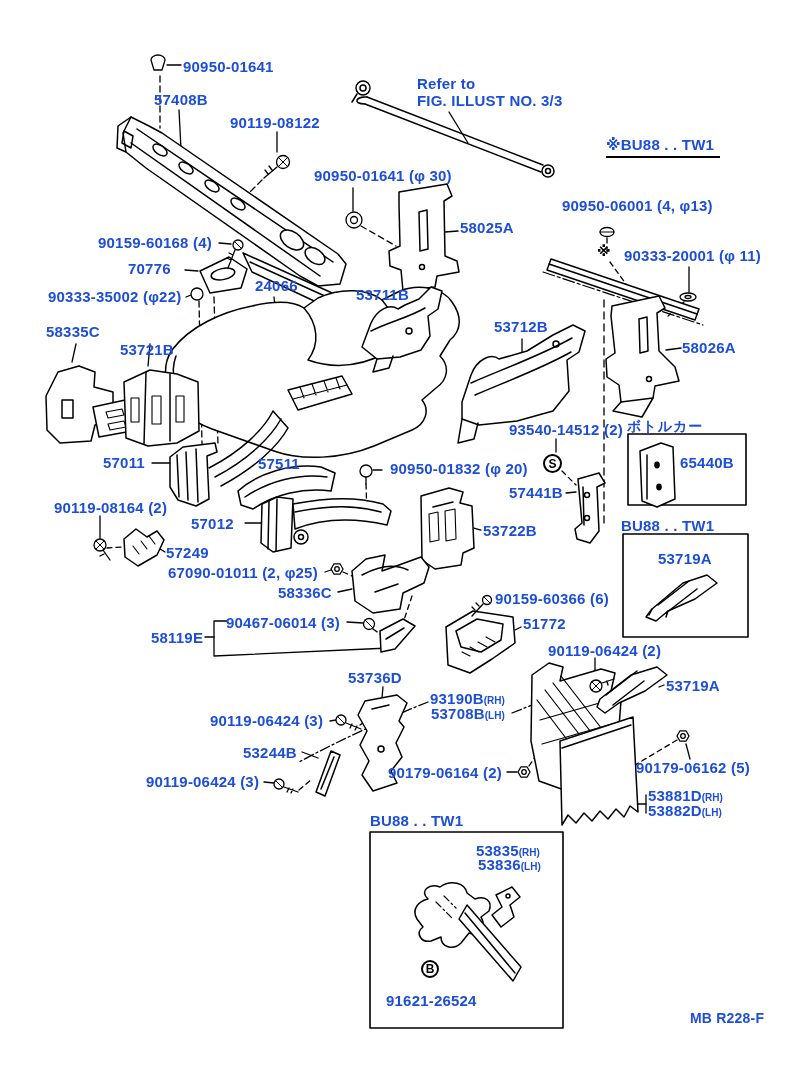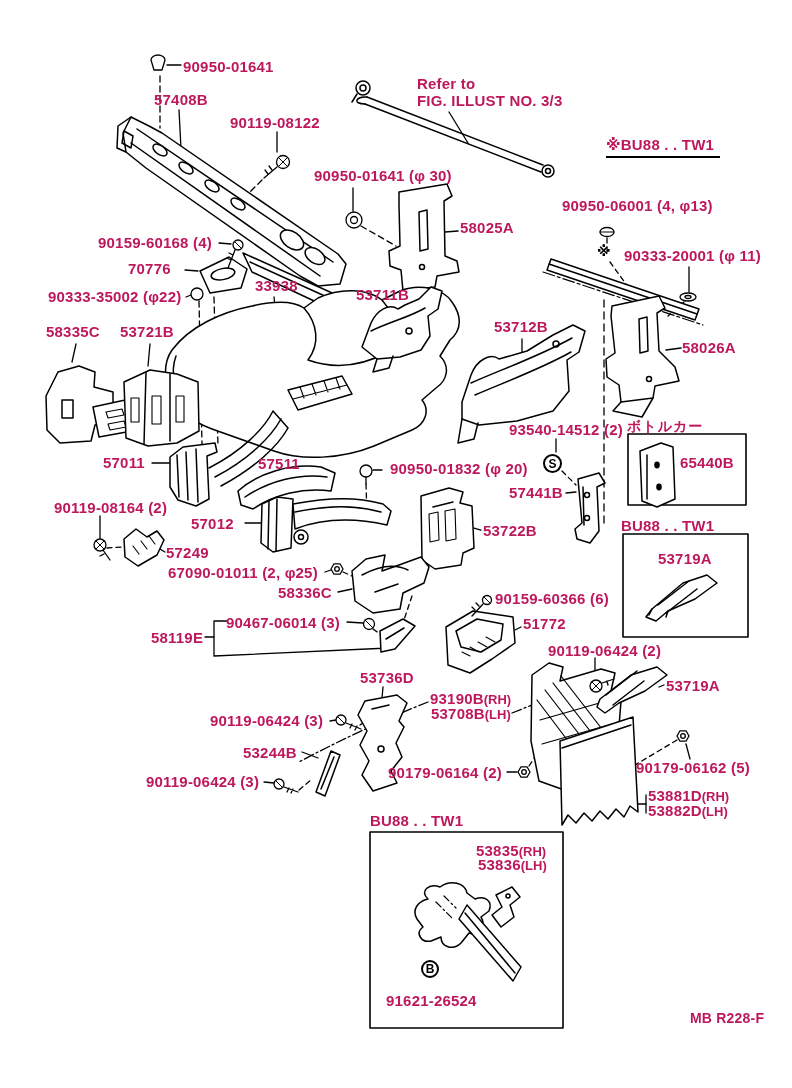--- a/index.html
+++ b/index.html
@@ -4,23 +4,23 @@
 <style>
   html,body{margin:0;padding:0;background:#e8e8e8;}
   .stage{
     position:relative;width:792px;height:1088px;margin:0 auto;
     background:#ffffff;overflow:hidden;
     font-family:"Liberation Sans","DejaVu Sans",sans-serif;color:#000;
   }
   .stage svg{position:absolute;left:0;top:0;}
   .lbl{
     position:absolute;font-weight:700;font-size:15px;line-height:1.05;
-    white-space:nowrap;letter-spacing:.2px;color:#be185d;
+    white-space:nowrap;letter-spacing:.2px;color:#1d4ed8;
   }
-  .lbl .sfx{font-size:13px;font-weight:700;letter-spacing:0;}
+  .lbl .sfx{font-size:10px;font-weight:700;letter-spacing:0;}
   .kana{font-size:14px;letter-spacing:1px;}
   .variant{border-bottom:2.5px solid #000;padding:0 6px 3px 0;}
   .doccode{font-size:14px;}
   .circ{
     position:absolute;width:19px;height:19px;border:2px solid #000;border-radius:50%;
     font-size:12px;font-weight:700;display:flex;align-items:center;justify-content:center;
     box-sizing:border-box;background:#fff;
   }
   .star{position:absolute;font-size:14px;font-weight:700;}
   path,line,ellipse,circle,rect,polyline{vector-effect:non-scaling-stroke;}
@@ -353,25 +353,25 @@
   <div class="lbl" style="left:417px;top:76px">Refer to</div>
   <div class="lbl" style="left:417px;top:93px">FIG. ILLUST NO. 3/3</div>
   <div class="lbl" style="left:606px;top:137px"><span class="variant">※BU88 . . TW1</span></div>
   <div class="lbl" style="left:314px;top:168px">90950-01641 (φ 30)</div>
   <div class="lbl" style="left:460px;top:220px">58025A</div>
   <div class="lbl" style="left:562px;top:198px">90950-06001 (4, φ13)</div>
   <div class="lbl" style="left:624px;top:248px">90333-20001 (φ 11)</div>
   <div class="star" style="left:597px;top:243px">※</div>
   <div class="lbl" style="left:98px;top:235px">90159-60168 (4)</div>
   <div class="lbl" style="left:128px;top:261px">70776</div>
-  <div class="lbl" style="left:255px;top:278px">33938</div>
+  <div class="lbl" style="left:255px;top:278px">24066</div>
   <div class="lbl" style="left:356px;top:287px">53711B</div>
   <div class="lbl" style="left:48px;top:289px">90333-35002 (φ22)</div>
   <div class="lbl" style="left:46px;top:324px">58335C</div>
-  <div class="lbl" style="left:120px;top:324px">53721B</div>
+  <div class="lbl" style="left:120px;top:342px">53721B</div>
   <div class="lbl" style="left:494px;top:319px">53712B</div>
   <div class="lbl" style="left:682px;top:340px">58026A</div>
   <div class="lbl" style="left:509px;top:422px">93540-14512 (2)</div>
   <div class="lbl kana" style="left:627px;top:419px">ボトルカー</div>
   <div class="lbl" style="left:680px;top:455px">65440B</div>
   <div class="lbl" style="left:103px;top:455px">57011</div>
   <div class="lbl" style="left:258px;top:456px">57511</div>
   <div class="lbl" style="left:390px;top:461px">90950-01832 (φ 20)</div>
   <div class="lbl" style="left:509px;top:485px">57441B</div>
   <div class="lbl" style="left:54px;top:500px">90119-08164 (2)</div>
@@ -379,21 +379,21 @@
   <div class="lbl" style="left:483px;top:523px">53722B</div>
   <div class="lbl" style="left:621px;top:518px">BU88 . . TW1</div>
   <div class="lbl" style="left:166px;top:545px">57249</div>
   <div class="lbl" style="left:168px;top:565px">67090-01011 (2, φ25)</div>
   <div class="lbl" style="left:658px;top:551px">53719A</div>
   <div class="lbl" style="left:278px;top:585px">58336C</div>
   <div class="lbl" style="left:495px;top:591px">90159-60366 (6)</div>
   <div class="lbl" style="left:226px;top:615px">90467-06014 (3)</div>
   <div class="lbl" style="left:151px;top:630px">58119E</div>
   <div class="lbl" style="left:523px;top:616px">51772</div>
-  <div class="lbl" style="left:360px;top:670px">53736D</div>
+  <div class="lbl" style="left:348px;top:670px">53736D</div>
   <div class="lbl" style="left:548px;top:643px">90119-06424 (2)</div>
   <div class="lbl" style="left:666px;top:678px">53719A</div>
   <div class="lbl" style="left:430px;top:691px"><span>93190B</span><span class="sfx">(RH)</span></div>
   <div class="lbl" style="left:431px;top:706px"><span>53708B</span><span class="sfx">(LH)</span></div>
   <div class="lbl" style="left:210px;top:713px">90119-06424 (3)</div>
   <div class="lbl" style="left:243px;top:745px">53244B</div>
   <div class="lbl" style="left:636px;top:760px">90179-06162 (5)</div>
   <div class="lbl" style="left:388px;top:765px">90179-06164 (2)</div>
   <div class="lbl" style="left:146px;top:774px">90119-06424 (3)</div>
   <div class="lbl" style="left:648px;top:788px"><span>53881D</span><span class="sfx">(RH)</span></div>

